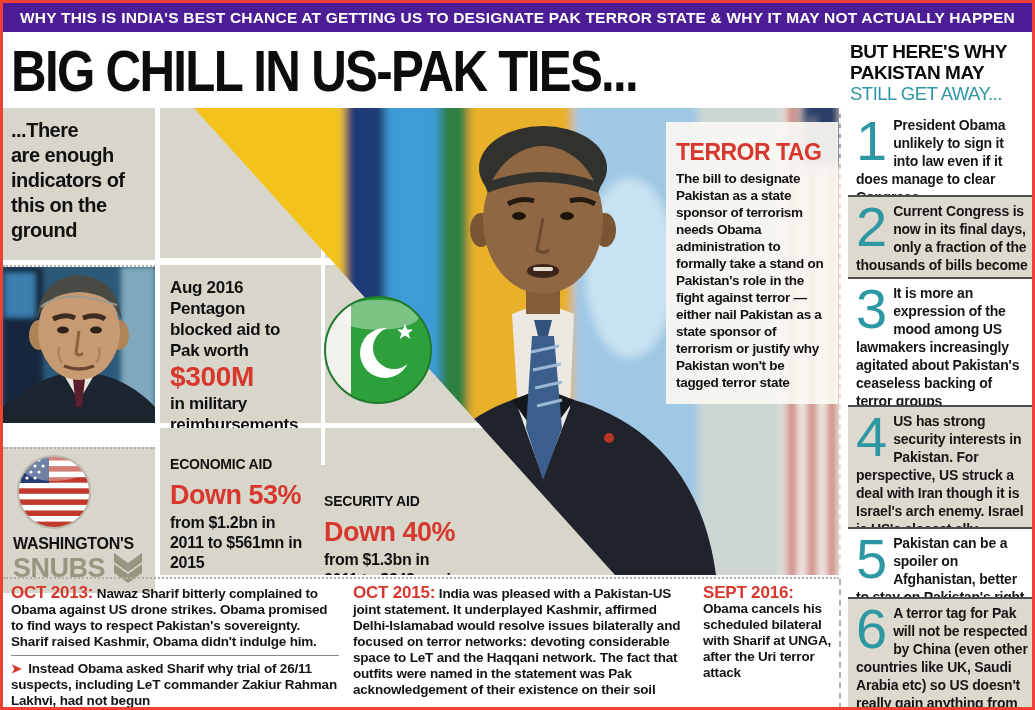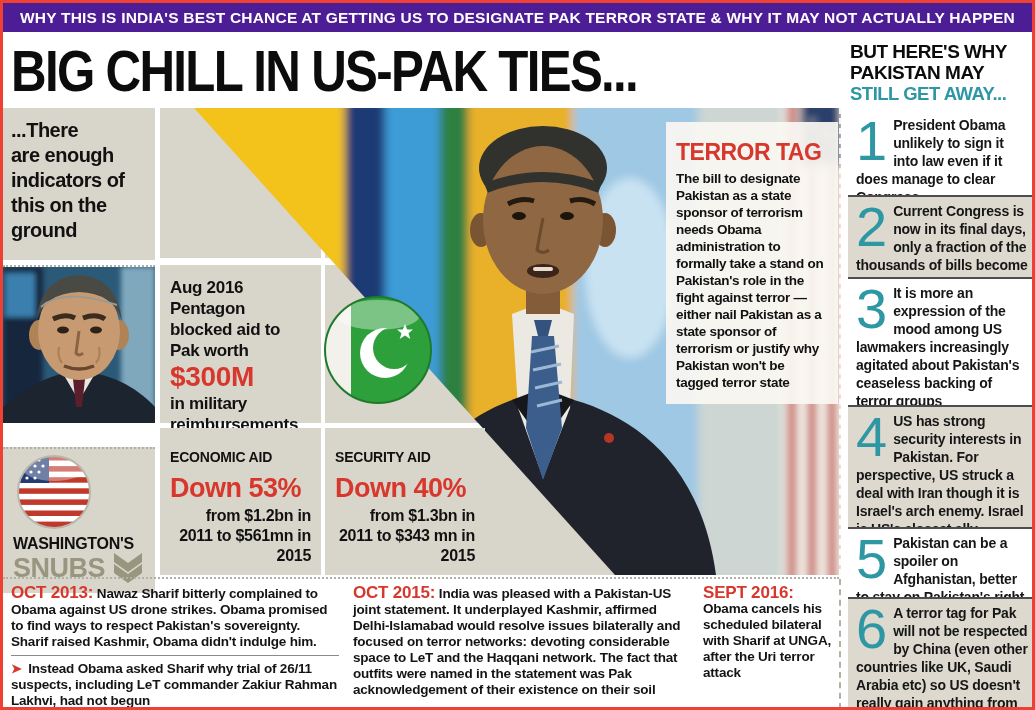--- a/index.html
+++ b/index.html
@@ -38,25 +38,25 @@
   .photo svg.scene{ position:absolute; left:0; top:0; }
   .wedge{ position:absolute; left:0; top:0; width:681px; height:467px;
     background:#d8d5ca;
     clip-path:polygon(0 0, 34px 0, 455px 467px, 0 467px); }
   .gapH1{ position:absolute; left:0; top:150px; width:100%; height:7px; background:#fff; }
   .gapH2{ position:absolute; left:0; top:315px; width:100%; height:5px; background:#fff; }
   .gapV { position:absolute; left:161px; top:0; width:4px; height:100%; background:#fff; }
   .aug{ position:absolute; left:0; top:157px; width:161px; height:158px;
     padding:12px 10px; font-size:17px; line-height:21px; font-weight:bold; letter-spacing:-.3px; }
   .aug .amount{ font-size:28px; font-weight:900; color:#d7372c; line-height:32px; }
-  .aidbox{ position:absolute; top:320px; width:161px; height:147px; padding:21px 10px; }
+  .aidbox{ position:absolute; top:320px; width:161px; height:147px; padding:28px 10px; }
   .aid-label{ font-size:14px; font-weight:900; letter-spacing:-.2px; }
   .aid-head{ font-size:27px; font-weight:900; color:#d7372c; letter-spacing:-.5px; margin:8px 0 2px 0; }
-  .aid-detail{ font-size:16px; line-height:20px; font-weight:bold; letter-spacing:-.3px;text-align:right; }
-  .econ{ left:0; } .sec{ left:165px; width:160px; }
+  .aid-detail{ font-size:16px; line-height:20px; font-weight:bold; letter-spacing:-.3px; }
+  .econ{ left:0; } .sec{ left:154px; width:160px;margin-top:37px; }
   .pak-badge{ position:absolute; left:163px; top:187px; width:110px; height:110px; }
   .terror{ position:absolute; left:506px; top:14px; width:172px; height:282px;
     background:rgba(250,248,242,.93); padding:17px 10px; }
   .terror-title{ color:#d7372c; font-size:23px; font-weight:900; letter-spacing:-.5px; margin-bottom:4px; }
   .terror-body{ font-size:13.5px; line-height:17px; font-weight:900; letter-spacing:-.3px; }
   
   .dash-photo{ position:absolute; left:836px; top:105px; height:467px; width:0;
     border-left:2px dashed rgba(255,255,255,.9); }
   .dash-right-bottom{ position:absolute; left:836px; top:576px; height:130px; width:0;
     border-left:2px dashed #b3b0a5; }
@@ -69,21 +69,21 @@
   .tl1{ left:8px;  width:328px; }
   .tl2{ left:350px; width:334px; }
   .tl3{ left:700px; width:130px; }
   .tl3 .date{ display:block; }
   .tl-rule{ border-top:1px solid #8a8a8a; margin:5px 0 5px 0; }
   .arrow{ color:#d7372c; font-size:13px; margin-right:3px; }
   
   .sidebar{ position:absolute; left:845px; top:38px; width:188px; height:672px; }
   .sb-header{ height:70px; padding-left:2px; }
   .sb-h-black{ font-size:19px; line-height:21px; font-weight:900; letter-spacing:-.5px; color:#0c0c0c; }
-  .sb-h-teal { font-size:18.5px; line-height:21px; font-weight:700; letter-spacing:-.5px; color:#2e97a4; }
+  .sb-h-teal { font-size:18.5px; line-height:21px; font-weight:400; letter-spacing:-.5px; color:#2e97a4; }
   .sb-item{ padding:5px 8px 0 8px; overflow:hidden; }
   .sb-item + .sb-item, .sb-item.first{ border-top:2px solid #4d4d4d; }
   .sb-gray{ background:#ddd9ce; }
   .sb-num{ float:left; font-size:56px; line-height:46px; font-weight:400;
     color:#2e97a4; letter-spacing:-2px; margin:2px 8px 0 0; }
   .sb-text{ font-size:14px; line-height:17px; font-weight:900; letter-spacing:-.2px; color:#161616; }
 </style>
 </head>
 <body>
 

